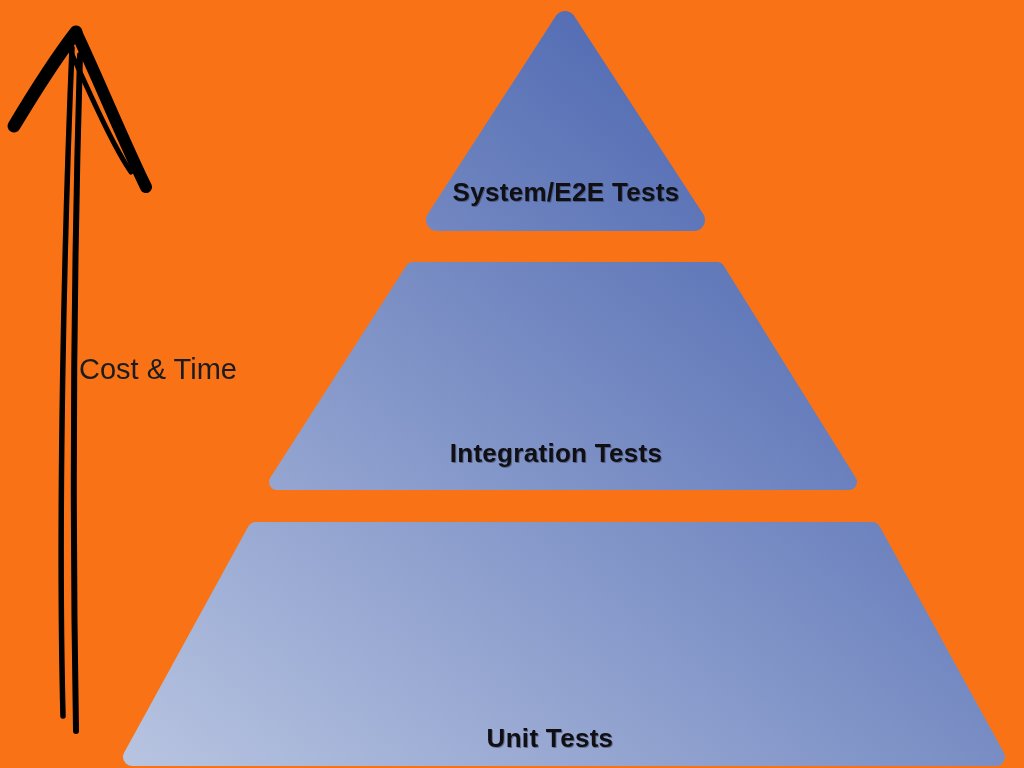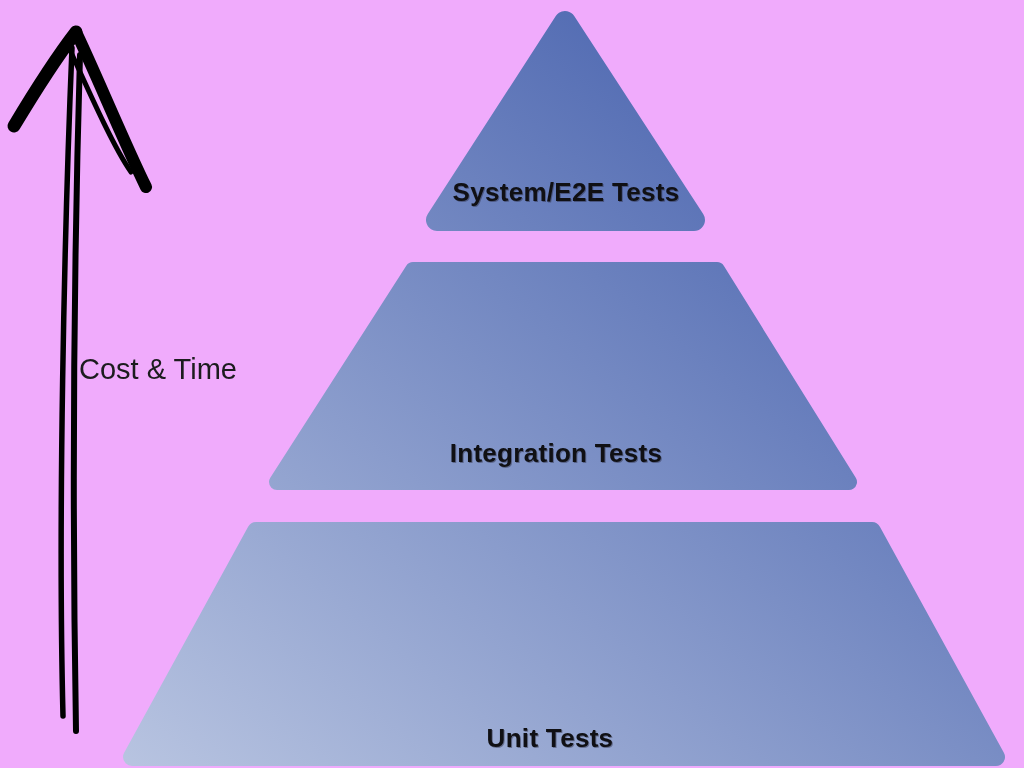--- a/index.html
+++ b/index.html
@@ -8,21 +8,21 @@
     background: #ffffff;
     width: 1024px;
     height: 768px;
     overflow: hidden;
     font-family: "Liberation Sans", "DejaVu Sans", sans-serif;
   }
   .stage {
     position: relative;
     width: 1024px;
     height: 768px;
-    background: #f0abfc;
+    background: #f97316;
   }
   svg { display: block; }
   .tier-label {
     font-family: "Liberation Sans", "DejaVu Sans", sans-serif;
     font-size: 26px;
     font-weight: 700;
     letter-spacing: 0.3px;
   }
   .tier-label-shadow {
     filter: drop-shadow(1px 1.5px 0.6px rgba(40,40,60,0.45));

